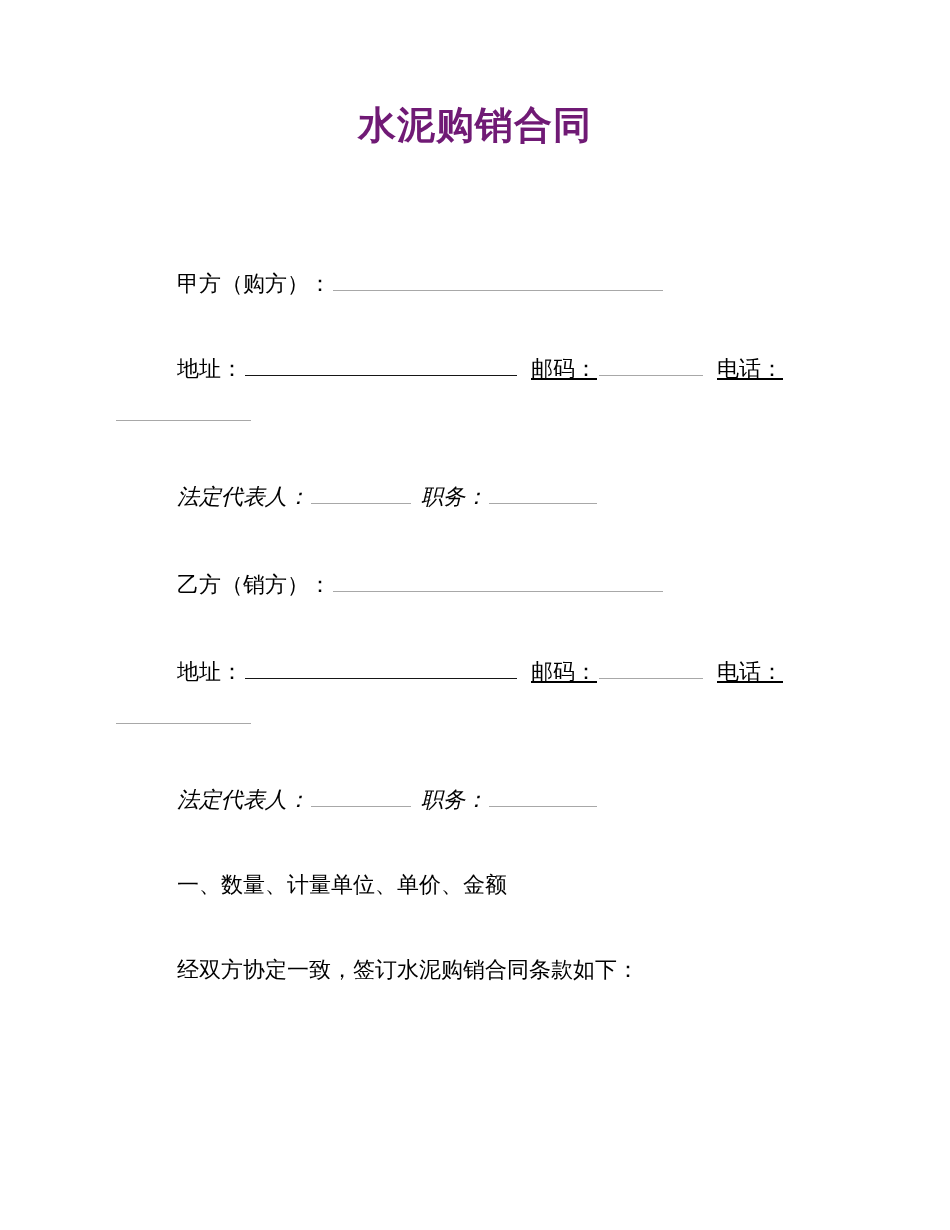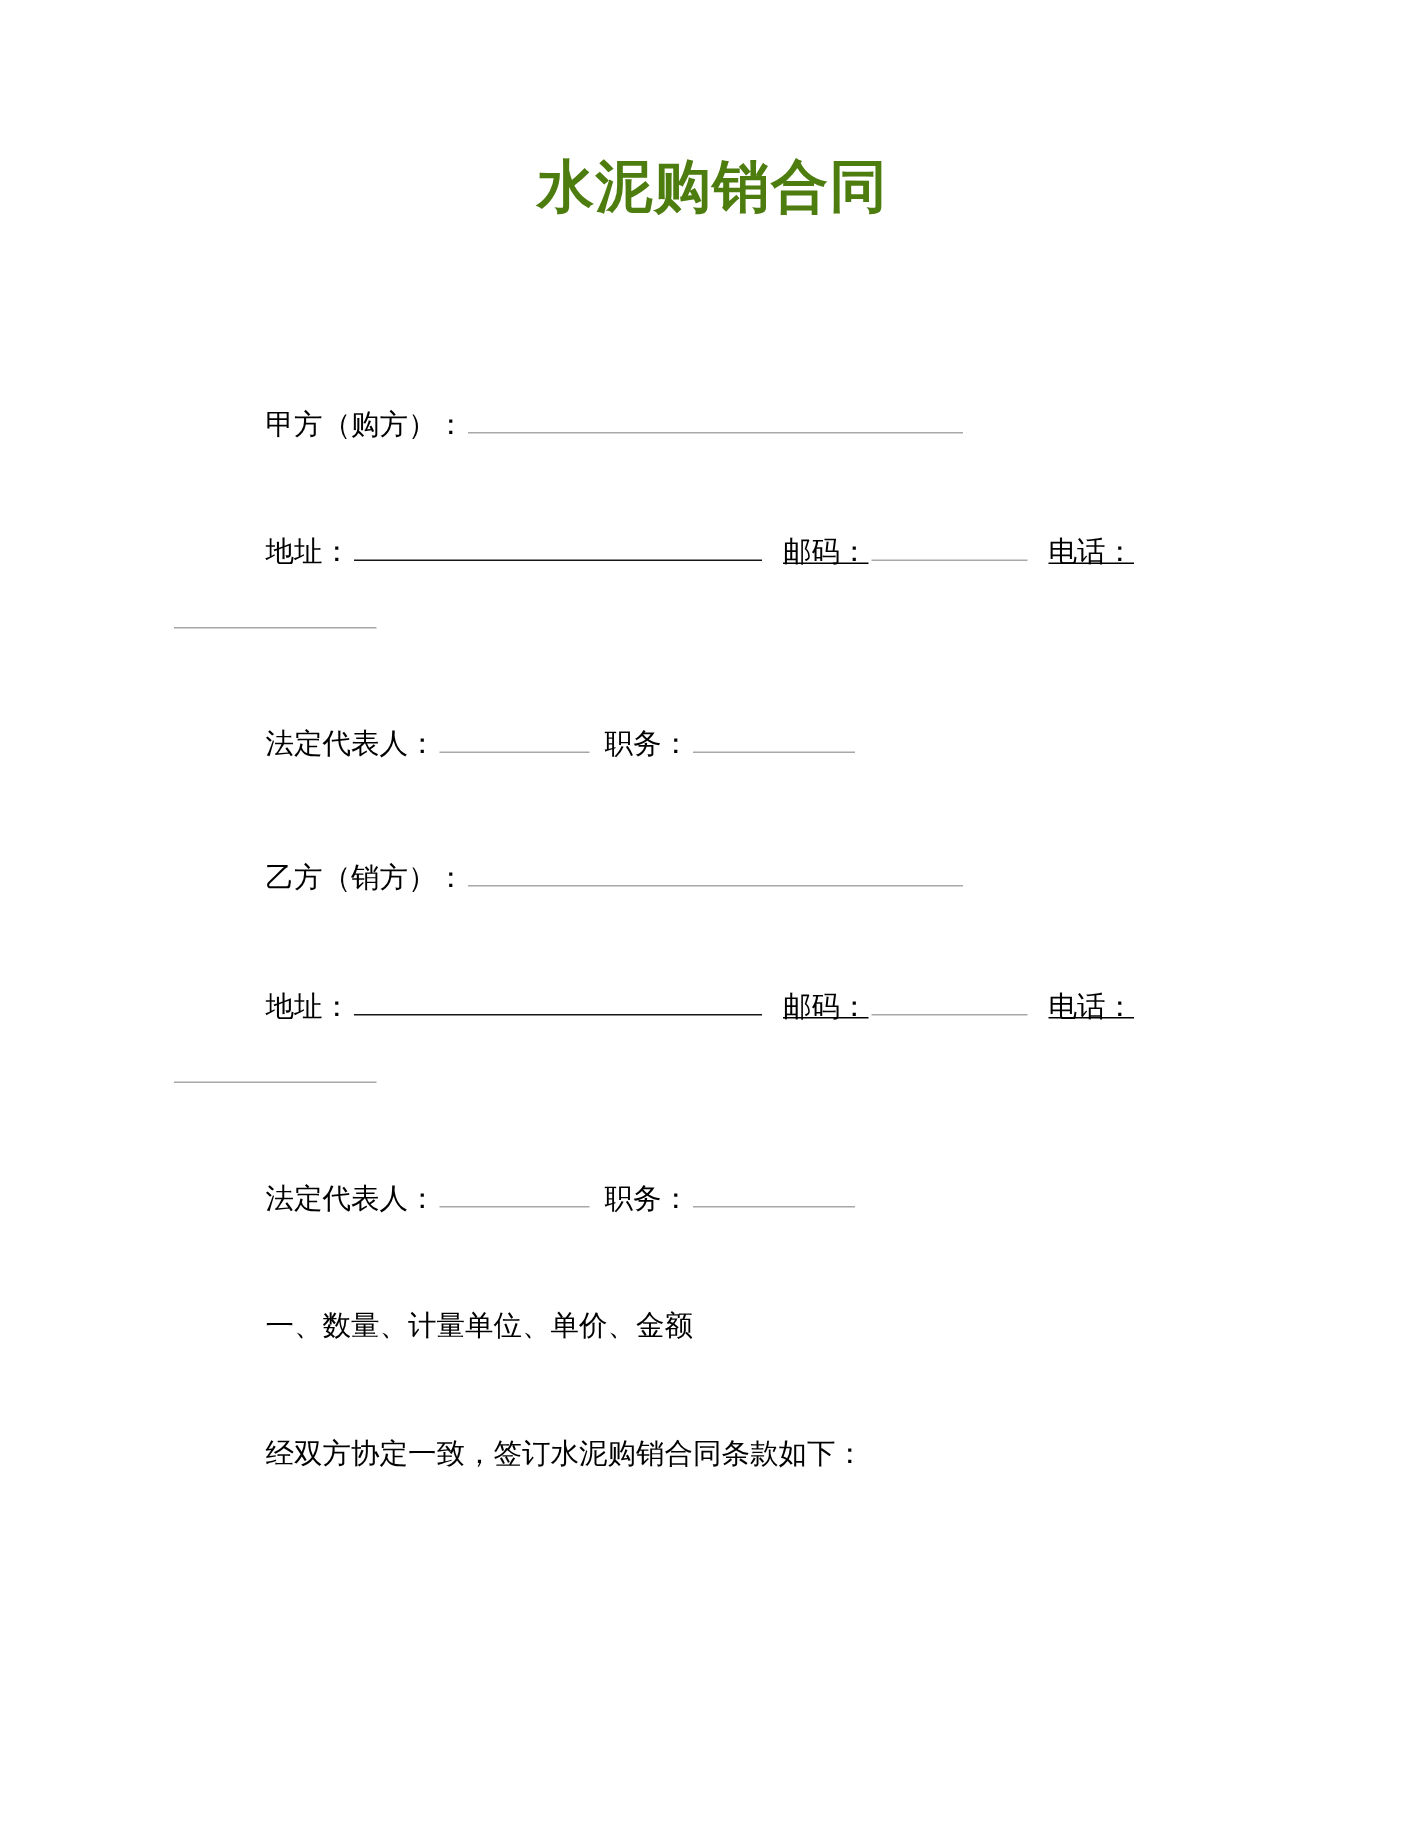--- a/index.html
+++ b/index.html
@@ -15,32 +15,32 @@
     color: #000000;
     font-family: "Liberation Serif", "DejaVu Serif", serif;
   }
   .doc-title {
     padding-top: 103px;
     text-align: center;
     font-family: "Liberation Sans", "DejaVu Sans", sans-serif;
     font-weight: bold;
     font-size: 38px;
     line-height: 1.2;
-    color: #4d7c0f;
+    color: #701a75;
     letter-spacing: 1px;
   }
   p.line {
-    font-size: 19px;
+    font-size: 22px;
     line-height: 45px;
     text-indent: 63px;
     margin-top: 40px;
     word-break: break-all;
   }
   p.p-first   { margin-top: 112px; }
-  p.p-rep     { margin-top: 38px; }
+  p.p-rep     { margin-top: 38px; font-style: italic; }
   p.p-party-b { margin-top: 45px; font-family: Liberation Mono, monospace; }
 
   .blank {
     display: inline-block;
     height: 14px;
     border-bottom: 1px solid #a8a8a8;
     margin: 0 2px;
     vertical-align: baseline;
   }
   .blank.dark { border-bottom: 1.5px solid #161616; }

